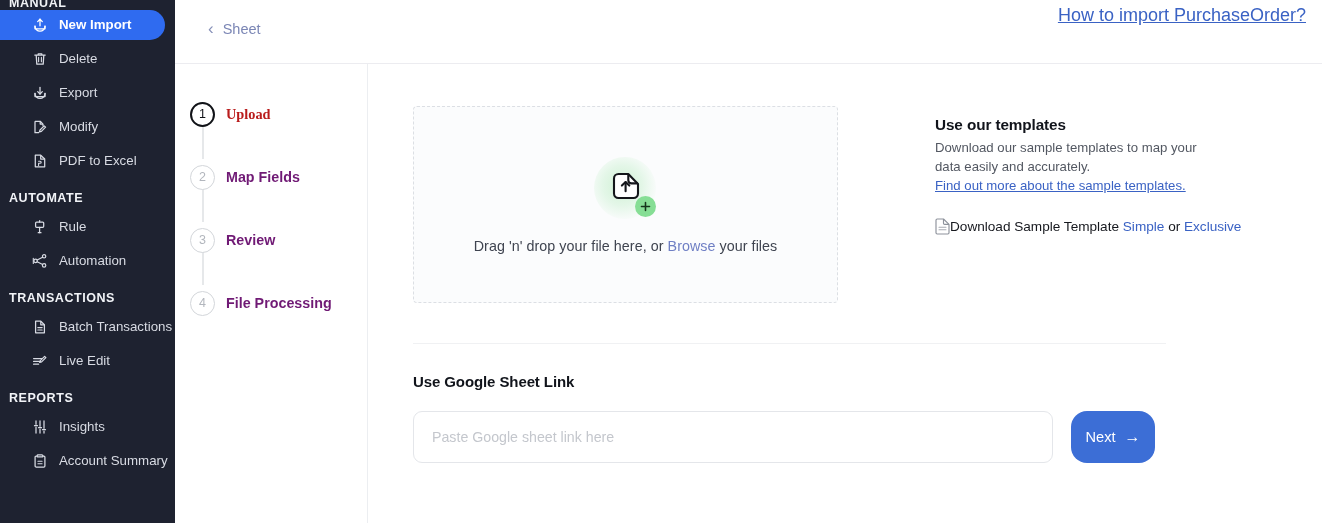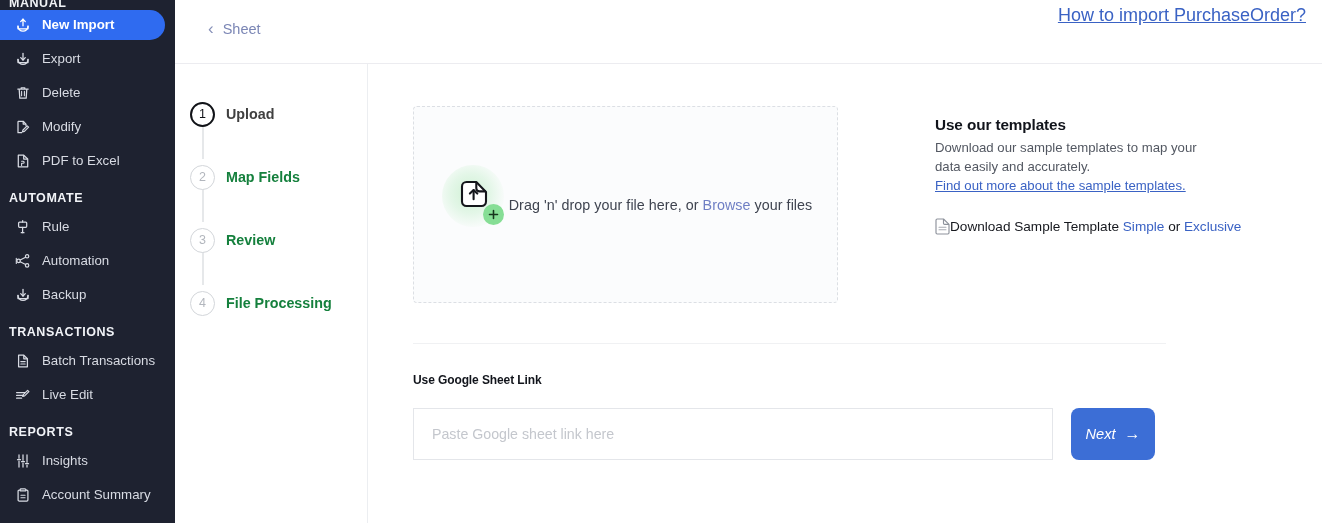--- a/index.html
+++ b/index.html
@@ -41,21 +41,21 @@
   }
   .sb-group-label.first { margin-top: -4px; height: 14px; }
   .sb-group-label.later { margin-top: 15px; margin-bottom: 7px; }
 
   .sb-item {
     display: flex;
     align-items: center;
     gap: 11px;
     height: 30px;
     margin: 0 10px 0 0;
-    padding-left: 14px;
+    padding-left: 31px;
     border-radius: 0 18px 18px 0;
     color: #d8dbe3;
     font-size: 13.3px;
     cursor: pointer;
     white-space: nowrap;
   }
   .sb-item + .sb-item { margin-top: 4px; }
   .sb-item.active {
     background: #2f6bf0;
     color: #ffffff;
@@ -137,25 +137,25 @@
     flex: 0 0 25px;
   }
   .step.active .step-circle {
     border-color: #111318;
     border-width: 2px;
     color: #111318;
     font-weight: 500;
   }
   .step-label {
     font-size: 14.3px;
-    color: #15803d;
+    color: #701a75;
     font-weight: bold;
     white-space: nowrap;
   }
-  .step.active .step-label { color: #404040; }
+  .step.active .step-label { color: #b91c1c; font-family: Liberation Serif, serif; }
   .step-connector {
     position: absolute;
     left: 27.2px;
     width: 1.4px;
     background: #e6e8ea;
     z-index: 1;
   }
   .conn1 { top: 60px;  height: 35px; }
   .conn2 { top: 123px; height: 35px; }
   .conn3 { top: 186px; height: 35px; }
@@ -170,21 +170,21 @@
   
   #upload-row { display: flex; padding: 42px 0 0 45px; }
 
   #dropzone {
     width: 425px;
     height: 197px;
     border: 1.6px dashed #dcdfe4;
     border-radius: 4px;
     background: #fbfcfd;
     display: flex;
-    flex-direction: row;
+    flex-direction: column;
     align-items: center;
     justify-content: center;
     cursor: pointer;
     position: relative;
   }
   #dz-iconwrap {
     position: relative;
     width: 70px; height: 66px;
     display: flex; align-items: center; justify-content: center;
     margin-bottom: 17px;
@@ -256,55 +256,54 @@
   
   #mid-divider {
     height: 1px;
     background: #f0f1f3;
     margin: 40px 156px 0 45px;
   }
 
   
   #gs-section { padding: 29px 0 0 45px; }
   #gs-title {
-    font-size: 12px;
+    font-size: 15px;
     font-weight: bold;
     color: #11141b;
     margin: 0 0 21px 0;
     letter-spacing: -0.1px;
   }
   #gs-row { display: flex; align-items: stretch; gap: 18px; }
   #gs-input {
     width: 640px;
     height: 52px;
     border: 1px solid #e4e6ea;
-    border-radius: 0;
+    border-radius: 9px;
     background: #fff;
     padding: 0 18px;
     font-size: 14.2px;
     color: #2b2f38;
     font-family: "Liberation Sans", sans-serif;
     outline: none;
   }
   #gs-input::placeholder { color: #c4c7cd; }
   #next-btn {
     width: 84px;
     height: 52px;
     background: #3c6ed6;
     border: none;
-    border-radius: 8px;
+    border-radius: 16px;
     color: #fff;
     font-size: 14.6px;
     font-family: "Liberation Sans", sans-serif;
     display: flex;
     align-items: center;
     justify-content: center;
     gap: 9px;
     cursor: pointer;
-    font-style: italic;
   }
   #next-btn .arr { font-size: 16px; line-height: 1; }
 </style>
 </head>
 <body>
 
 <div id="app">
 
   <nav id="sidebar">
       <div class="sb-group-label first">MANUAL</div>
@@ -315,38 +314,38 @@
             <path d="M5.7 4.6 8 2.2l2.3 2.4" stroke="currentColor" stroke-width="1.3" stroke-linecap="round" stroke-linejoin="round"></path>
             <path d="M3 9.2a5 5 0 0 0 10 0" stroke="currentColor" stroke-width="1.3" stroke-linecap="round"></path>
             <path d="M3 9.2v2.6h10V9.2" stroke="currentColor" stroke-width="1.3" stroke-linecap="round" stroke-linejoin="round"></path>
           </svg>
         </span>
         <span class="sb-label">New Import</span>
       </div>
       <div class="sb-item">
         <span class="sb-icon">
           <svg viewBox="0 0 16 16" fill="none">
+            <path d="M2.8 4.1h10.4" stroke="currentColor" stroke-width="1.25" stroke-linecap="round"></path>
+            <path d="M6.2 4.1V2.8h3.6v1.3" stroke="currentColor" stroke-width="1.25" stroke-linejoin="round"></path>
+            <path d="M4.2 4.1l.6 9h6.4l.6-9" stroke="currentColor" stroke-width="1.25" stroke-linejoin="round"></path>
+            <path d="M6.6 6.4v4.4M9.4 6.4v4.4" stroke="currentColor" stroke-width="1.1" stroke-linecap="round"></path>
+          </svg>
+        </span>
+        <span class="sb-label">Delete</span>
+      </div>
+      <div class="sb-item">
+        <span class="sb-icon">
+          <svg viewBox="0 0 16 16" fill="none">
             <path d="M8 2.4v6.5" stroke="currentColor" stroke-width="1.3" stroke-linecap="round"></path>
             <path d="M5.7 6.6 8 9l2.3-2.4" stroke="currentColor" stroke-width="1.3" stroke-linecap="round" stroke-linejoin="round"></path>
             <path d="M3 8.4a5 5 0 0 0 10 0" stroke="currentColor" stroke-width="1.3" stroke-linecap="round"></path>
             <path d="M3 8.4v3.2h10V8.4" stroke="currentColor" stroke-width="1.3" stroke-linecap="round" stroke-linejoin="round"></path>
           </svg>
         </span>
         <span class="sb-label">Export</span>
-      </div>
-      <div class="sb-item">
-        <span class="sb-icon">
-          <svg viewBox="0 0 16 16" fill="none">
-            <path d="M2.8 4.1h10.4" stroke="currentColor" stroke-width="1.25" stroke-linecap="round"></path>
-            <path d="M6.2 4.1V2.8h3.6v1.3" stroke="currentColor" stroke-width="1.25" stroke-linejoin="round"></path>
-            <path d="M4.2 4.1l.6 9h6.4l.6-9" stroke="currentColor" stroke-width="1.25" stroke-linejoin="round"></path>
-            <path d="M6.6 6.4v4.4M9.4 6.4v4.4" stroke="currentColor" stroke-width="1.1" stroke-linecap="round"></path>
-          </svg>
-        </span>
-        <span class="sb-label">Delete</span>
       </div>
       <div class="sb-item">
         <span class="sb-icon">
           <svg viewBox="0 0 16 16" fill="none">
             <path d="M3 2.3h5.2L11 5.1v2.2" stroke="currentColor" stroke-width="1.25" stroke-linejoin="round"></path>
             <path d="M3 2.3v11.4h4" stroke="currentColor" stroke-width="1.25" stroke-linejoin="round"></path>
             <path d="M8.2 2.3v2.8H11" stroke="currentColor" stroke-width="1.25" stroke-linejoin="round"></path>
             <path d="M13.6 8.2 9.4 12.4l-2 .6.6-2 4.2-4.2 1.4 1.4Z" stroke="currentColor" stroke-width="1.2" stroke-linejoin="round"></path>
           </svg>
         </span>
@@ -378,31 +377,20 @@
         <span class="sb-icon">
           <svg viewBox="0 0 16 16" fill="none">
             <circle cx="12.1" cy="3.3" r="1.7" stroke="currentColor" stroke-width="1.2"></circle>
             <circle cx="12.1" cy="12.4" r="1.7" stroke="currentColor" stroke-width="1.2"></circle>
             <circle cx="3.6" cy="7.9" r="1.7" stroke="currentColor" stroke-width="1.2"></circle>
             <path d="M5.2 7 10.6 4.2M5.2 8.8l5.4 2.7" stroke="currentColor" stroke-width="1.2" stroke-linecap="round"></path>
             <path d="M1.3 5.4v5" stroke="currentColor" stroke-width="1.1" stroke-linecap="round"></path>
           </svg>
         </span>
         <span class="sb-label">Automation</span>
-      </div>
-      <div class="sb-item">
-        <span class="sb-icon">
-          <svg viewBox="0 0 16 16" fill="none">
-            <path d="M8 2.4v6.5" stroke="currentColor" stroke-width="1.3" stroke-linecap="round"></path>
-            <path d="M5.7 6.6 8 9l2.3-2.4" stroke="currentColor" stroke-width="1.3" stroke-linecap="round" stroke-linejoin="round"></path>
-            <path d="M3 8.4a5 5 0 0 0 10 0" stroke="currentColor" stroke-width="1.3" stroke-linecap="round"></path>
-            <path d="M3 8.4v3.2h10V8.4" stroke="currentColor" stroke-width="1.3" stroke-linecap="round" stroke-linejoin="round"></path>
-          </svg>
-        </span>
-        <span class="sb-label">Backup</span>
       </div>
       <div class="sb-group-label later">TRANSACTIONS</div>
       <div class="sb-item">
         <span class="sb-icon">
           <svg viewBox="0 0 16 16" fill="none">
             <path d="M3.6 2.2h5.2l3.6 3.6v8H3.6V2.2Z" stroke="currentColor" stroke-width="1.25" stroke-linejoin="round"></path>
             <path d="M8.8 2.2v3.6h3.6" stroke="currentColor" stroke-width="1.25" stroke-linejoin="round"></path>
             <path d="M5.8 8.6h4.4M5.8 11h4.4" stroke="currentColor" stroke-width="1.1" stroke-linecap="round"></path>
           </svg>
         </span>

